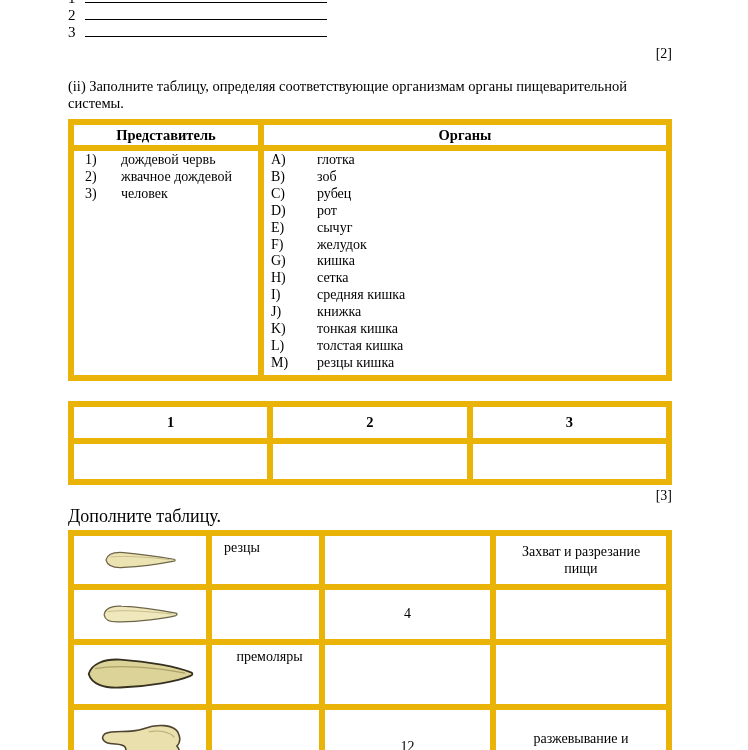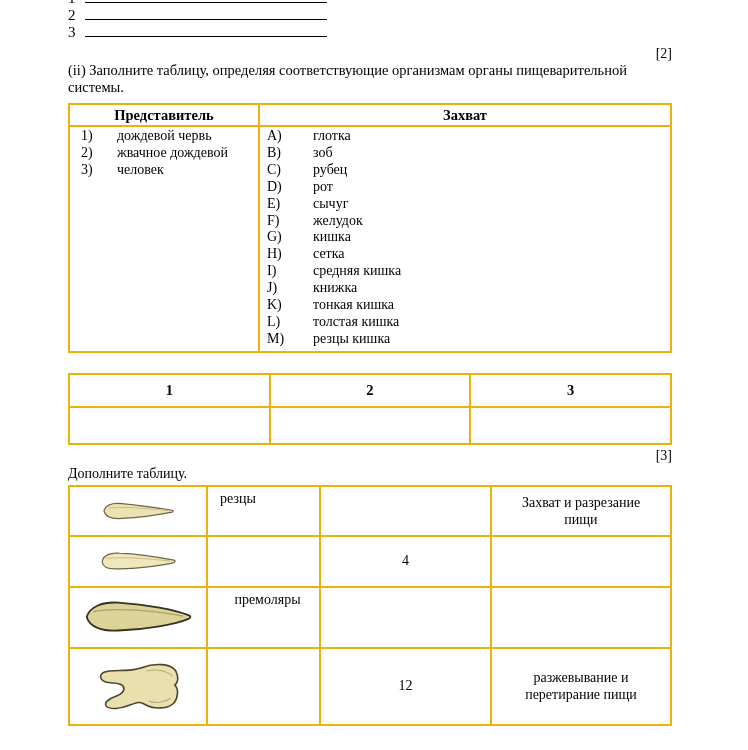--- a/index.html
+++ b/index.html
@@ -18,41 +18,41 @@
   .blank-row .num { display:inline-block; min-width:10px; }
   .blank-row .rule {
     display:inline-block; width:242px; height:13px;
     border-bottom:1px solid #000; margin-left:7px; vertical-align:baseline;
   }
 
   .mark { text-align:right; font-size:14px; line-height:16px; }
   .mark.m2 { margin-top:6px; }
   .mark.m3a { margin-top:3px; }
 
-  .question { font-size:14.5px; line-height:17px; margin:0 0 7px 0; max-width:604px; }
+  .question { font-size:14.5px; line-height:17px; margin:16px 0 7px 0; max-width:604px; }
 
   table { border-collapse:collapse; width:100%; table-layout:fixed; }
-  th, td { border:2px solid #eab308; font-size:14px; padding:0; }
+  th, td { border:6px solid #eab308; font-size:14px; padding:0; }
   th { font-weight:bold; text-align:center; }
 
   
   .t1 th { height:20px; font-size:14.5px; }
   .t1 td { vertical-align:top; padding:1px 0 3px 0; }
   .pair { display:flex; line-height:16.9px; }
   .reps .pair { padding-left:11px; }
   .reps .k { width:36px; flex:none; }
   .orgs .pair { padding-left:7px; }
   .orgs .k { width:46px; flex:none; }
 
   
   .t2 { margin-top:20px; }
   .t2 th { height:31px; font-size:14.5px; }
   .t2 td { height:35px; }
 
-  .subtitle { font-size:14px; margin:2px 0 3px 0; }
+  .subtitle { font-size:18px; margin:2px 0 3px 0; }
 
   
   .t3 th { height:20px; font-size:14.5px; }
   .t3 .tooth-cell { text-align:center; vertical-align:middle; }
   .t3 .name-cell { vertical-align:top; text-align:left; padding:4px 4px 0 12px; }
   .t3 .count-cell { text-align:center; vertical-align:middle; }
   .t3 .func-cell { text-align:center; vertical-align:middle; padding:0 24px; line-height:17px; }
   .t3 tr.r1 td { height:44px; }
   .t3 tr.r2 td { height:45px; }
   .t3 tr.r3 td { height:55px;text-align:center; }
@@ -81,21 +81,21 @@
   <p class="question">(ii) Заполните таблицу, определяя соответствующие организмам органы пищеварительной системы.</p>
 
   <table class="t1">
     <colgroup>
         <col style="width:190px">
         <col>
       </colgroup>
     <tbody>
         <tr>
       <th>Представитель</th>
-      <th>Захват</th>
+      <th>Органы</th>
     </tr>
     <tr>
       <td class="reps">
         <div class="pair">
               <span class="k">1)</span>
               <span>дождевой червь</span>
             </div>
         <div class="pair">
               <span class="k">2)</span>
               <span>жвачное дождевой</span>

